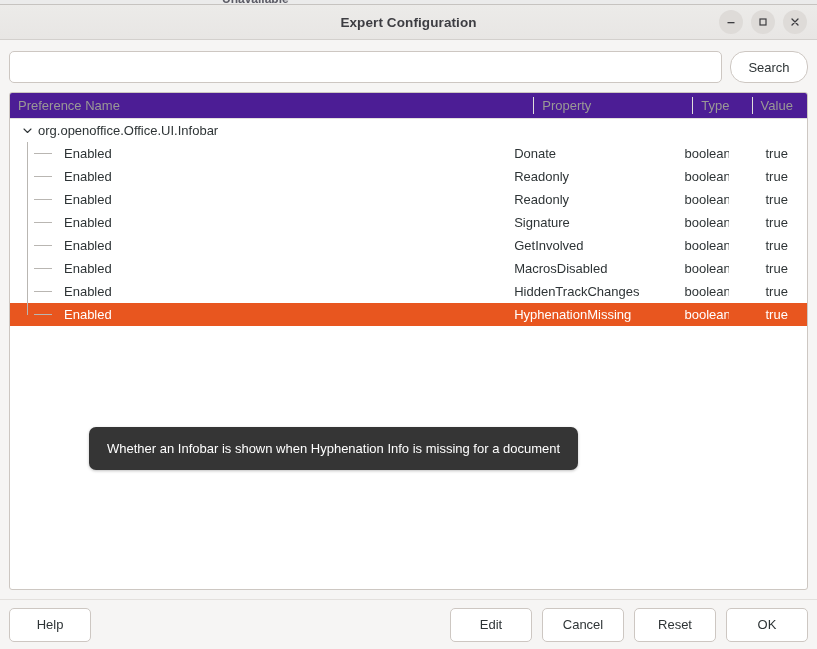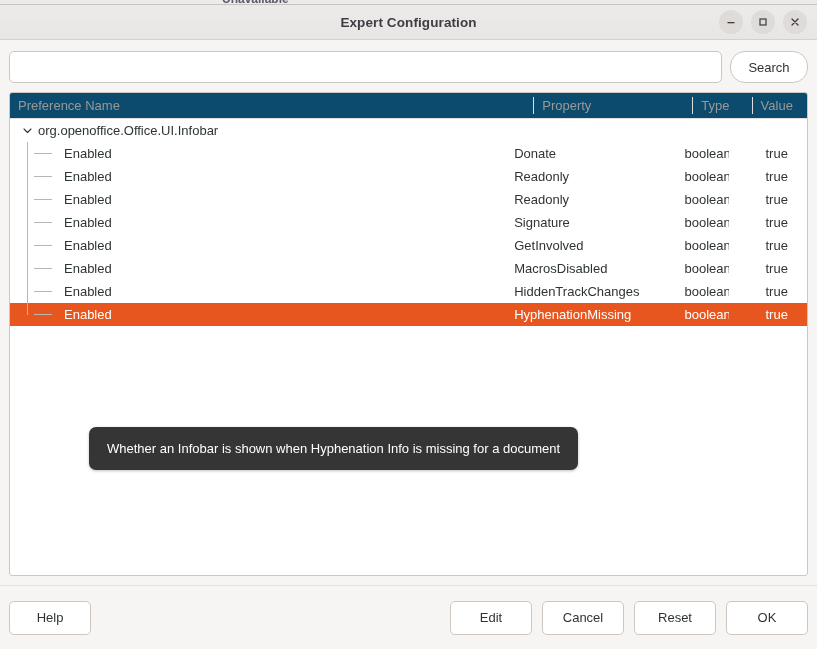--- a/index.html
+++ b/index.html
@@ -144,21 +144,21 @@
     flex-direction: column;
     overflow: hidden;
     margin-bottom: 9px;
     position: relative;
   }
   #tree-header {
     flex: 0 0 auto;
     height: 25px;
     display: flex;
     align-items: center;
-    background: #0c4a6e;
+    background: #4c1d95;
     border-bottom: 1px solid #e3e0dd;
     color: #9a9996;
     font-size: 13px;
   }
   #tree-header .th {
     box-sizing: border-box;
     padding-left: 8px;
     height: 25px;
     line-height: 25px;
     white-space: nowrap;
@@ -271,21 +271,21 @@
     padding: 16px 18px;
     font-size: 13px;
     white-space: nowrap;
     z-index: 50;
     box-shadow: 0 1px 3px rgba(0,0,0,0.25);
   }
 
   
   #footer {
     flex: 0 0 auto;
-    height: 64px;
+    height: 50px;
     display: flex;
     align-items: center;
     padding: 0 9px 0 9px;
     box-sizing: border-box;
     background: #f6f5f4;
     border-top: 1px solid #e3e0dd;
   }
   .btn {
     height: 34px;
     min-width: 82px;

